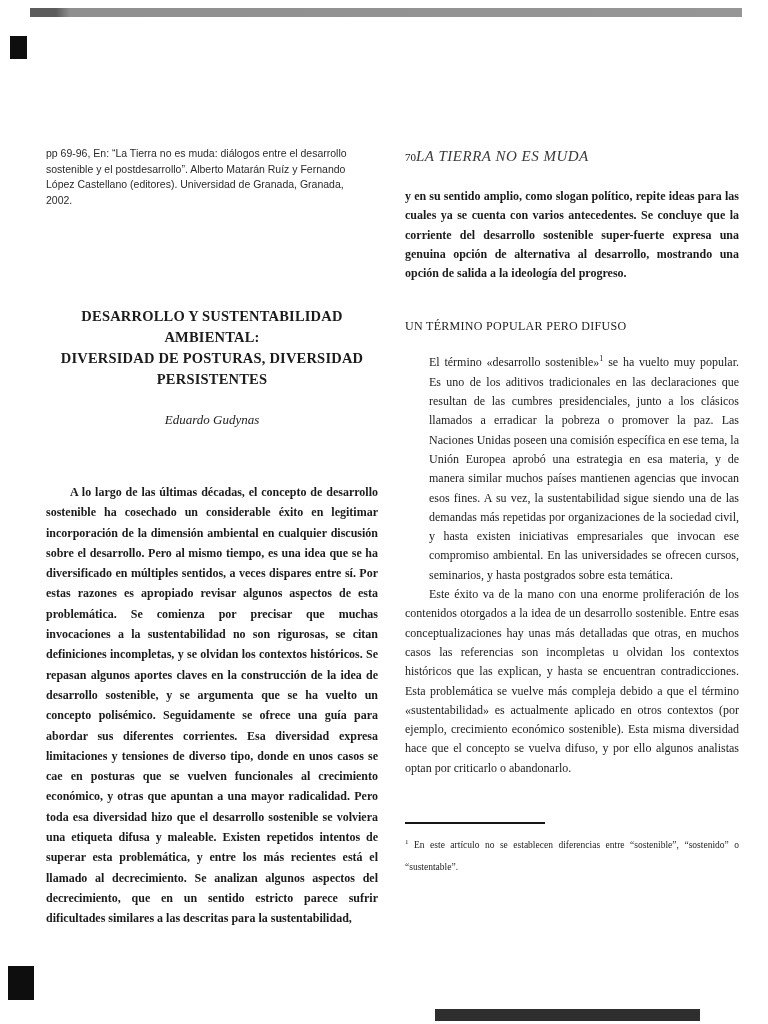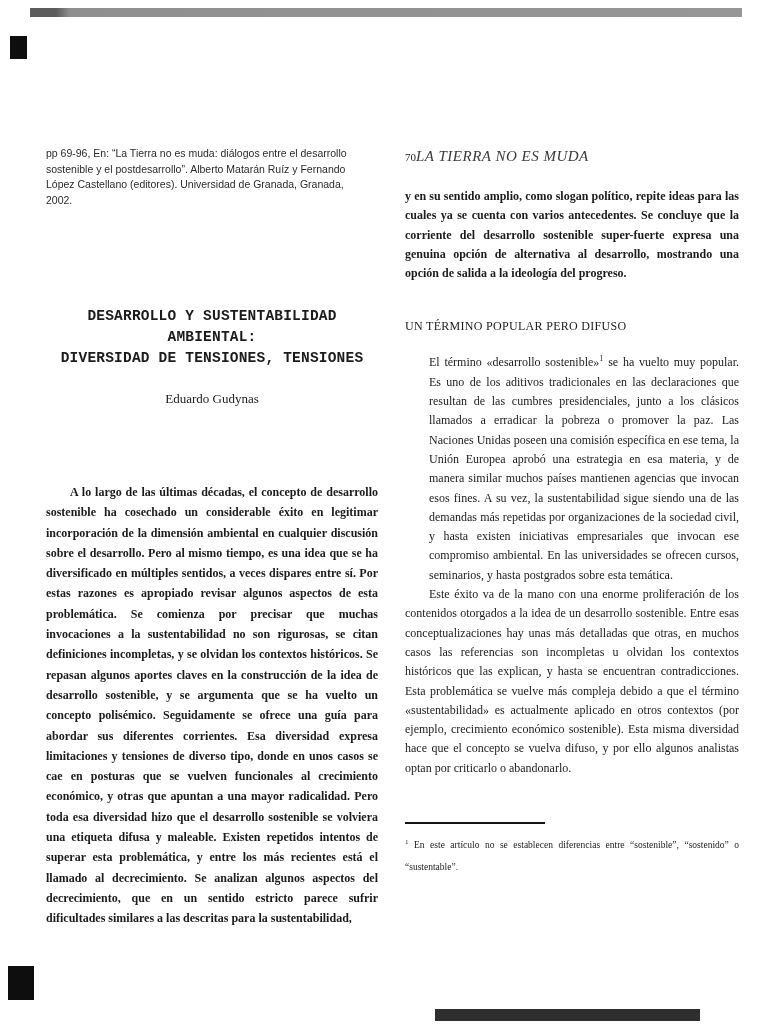--- a/index.html
+++ b/index.html
@@ -27,24 +27,24 @@
     position: absolute; left: 46px; top: 146px; width: 325px;
     font-family: "Liberation Sans", sans-serif;
     font-size: 10.5px; line-height: 15.5px; color: #2a2a2a;
     text-align: left;
   }
   .title-block {
     position: absolute; left: 46px; top: 306px; width: 332px;
     text-align: center;
   }
   .paper-title-line {
-    font-weight: bold; font-size: 14.5px; line-height: 21px; letter-spacing: 0.2px; font-family: Liberation Mono, monospace;
+    font-weight: bold; font-size: 14.5px; line-height: 21px; letter-spacing: 0.2px;
   }
   .author-name {
-    margin-top: 22px; font-size: 13px;
+    margin-top: 22px; font-size: 13px; font-style: italic;
   }
   .abstract {
     position: absolute; left: 46px; top: 482px; width: 332px;
     font-size: 12px; line-height: 20.3px;
     text-align: justify; text-indent: 24px; font-weight: bold;
   }
 
   
   .right-col {
     position: absolute; left: 405px; top: 148px; width: 334px;
@@ -84,21 +84,22 @@
 <div class="artifact artifact-top-strip"></div>
 <div class="artifact artifact-topleft-square"></div>
 <div class="artifact artifact-bottomleft-square"></div>
 <div class="artifact artifact-bottom-bar"></div>
 
 <div>
   <div class="citation">pp 69-96, En: “La Tierra no es muda: diálogos entre el desarrollo sostenible y el postdesarrollo”. Alberto Matarán Ruíz y Fernando López Castellano (editores). Universidad de Granada, Granada, 2002.</div>
 
   <div class="title-block">
     <div class="paper-title-line">DESARROLLO Y SUSTENTABILIDAD AMBIENTAL:</div>
-    <div class="paper-title-line">DIVERSIDAD DE TENSIONES, TENSIONES</div>
+    <div class="paper-title-line">DIVERSIDAD DE POSTURAS, DIVERSIDAD</div>
+    <div class="paper-title-line">PERSISTENTES</div>
     <div class="author-name">Eduardo Gudynas</div>
   </div>
 
   <div class="abstract">A lo largo de las últimas décadas, el concepto de desarrollo sostenible ha cosechado un considerable éxito en legitimar incorporación de la dimensión ambiental en cualquier discusión sobre el desarrollo. Pero al mismo tiempo, es una idea que se ha diversificado en múltiples sentidos, a veces dispares entre sí. Por estas razones es apropiado revisar algunos aspectos de esta problemática. Se comienza por precisar que muchas invocaciones a la sustentabilidad no son rigurosas, se citan definiciones incompletas, y se olvidan los contextos históricos. Se repasan algunos aportes claves en la construcción de la idea de desarrollo sostenible, y se argumenta que se ha vuelto un concepto polisémico. Seguidamente se ofrece una guía para abordar sus diferentes corrientes. Esa diversidad expresa limitaciones y tensiones de diverso tipo, donde en unos casos se cae en posturas que se vuelven funcionales al crecimiento económico, y otras que apuntan a una mayor radicalidad. Pero toda esa diversidad hizo que el desarrollo sostenible se volviera una etiqueta difusa y maleable. Existen repetidos intentos de superar esta problemática, y entre los más recientes está el llamado al decrecimiento. Se analizan algunos aspectos del decrecimiento, que en un sentido estricto parece sufrir dificultades similares a las descritas para la sustentabilidad,</div>
 </div>
 
 <div class="right-col">
   <div class="page-header">
     <span>70</span>
     <span class="running-header">LA TIERRA NO ES MUDA</span>

